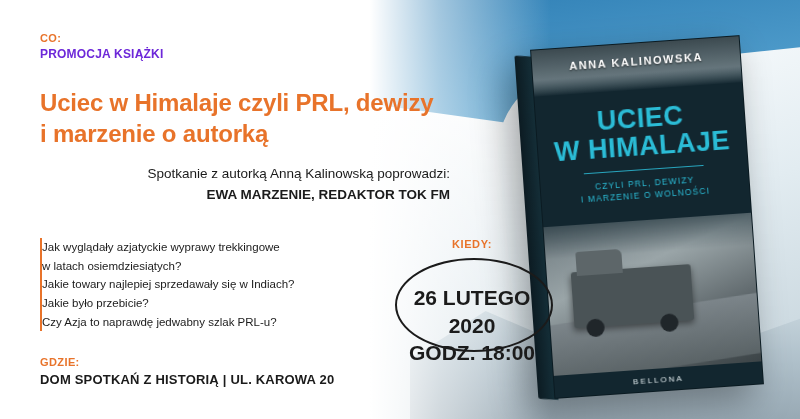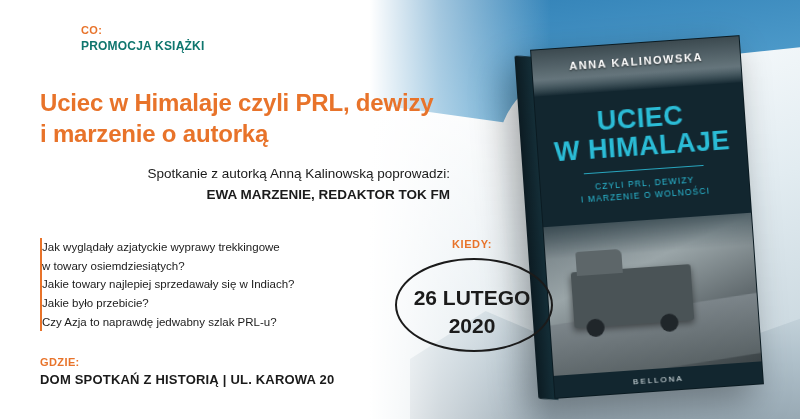--- a/index.html
+++ b/index.html
@@ -212,27 +212,26 @@
   }
   .label {
     color: #e8732a;
     font-weight: bold;
     font-size: 11px;
     letter-spacing: .4px;
   }
   .co-block {
     position: absolute;
     left: 40px;
-    top: 24px;
-    margin-left: 41px;
+    top: 32px;
   }
   .co-value {
     font-size: 12px;
     font-weight: bold;
-    color: #0f766e;
+    color: #6d28d9;
     margin-top: 3px;
     letter-spacing: .2px;
   }
   .main-title {
     position: absolute;
     left: 40px;
     top: 88px;
     width: 400px;
     color: #e8732a;
     font-size: 24px;
@@ -363,34 +362,35 @@
 
     <div class="main-title">Uciec w Himalaje czyli PRL, dewizy i marzenie o autorką</div>
 
     <div class="meeting">
       <div class="meeting-line1">Spotkanie z autorką Anną Kalinowską poprowadzi:</div>
       <div class="meeting-line2">EWA MARZENIE, REDAKTOR TOK FM</div>
     </div>
 
     <div class="questions">
       <div class="question">Jak wyglądały azjatyckie wyprawy trekkingowe</div>
-      <div class="question">w towary osiemdziesiątych?</div>
+      <div class="question">w latach osiemdziesiątych?</div>
       <div class="question">Jakie towary najlepiej sprzedawały się w Indiach?</div>
       <div class="question">Jakie było przebicie?</div>
       <div class="question">Czy Azja to naprawdę jedwabny szlak PRL-u?</div>
     </div>
 
     <div class="gdzie-block">
       <div class="label">GDZIE:</div>
       <div class="gdzie-value">DOM SPOTKAŃ Z HISTORIĄ | UL. KAROWA 20</div>
     </div>
 
   </div>
 
   <div class="when">
     <div class="when-label">KIEDY:</div>
   </div>
   <div class="when-circle"></div>
   <div class="when-date">
     <div>26 LUTEGO 2020</div>
+    <div>GODZ. 18:00</div>
   </div>
 
 </div>
 
 </body></html>

